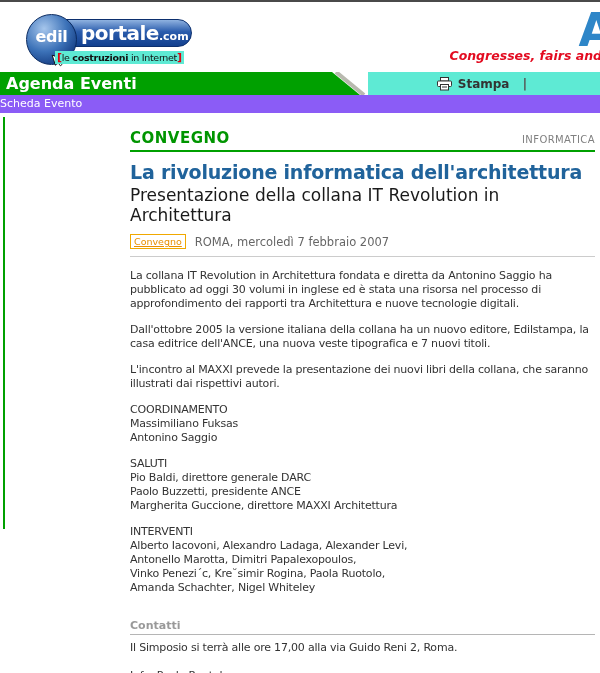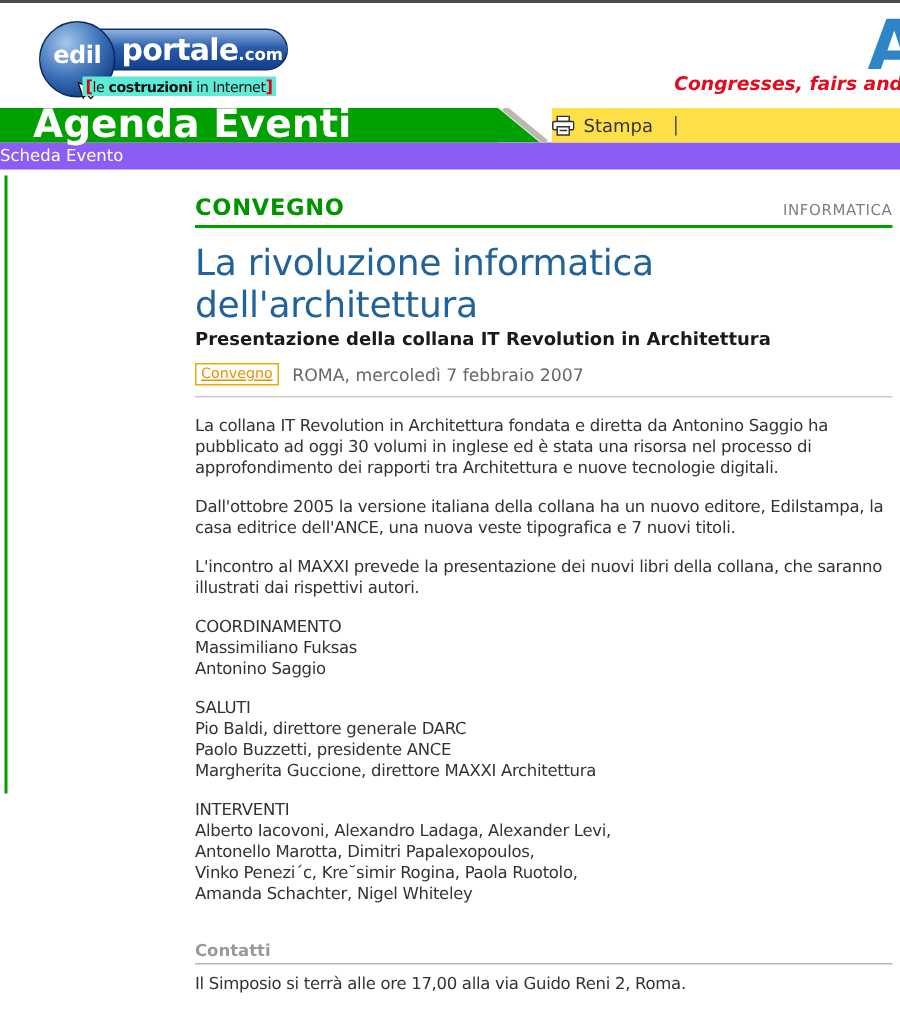--- a/index.html
+++ b/index.html
@@ -39,44 +39,44 @@
   }
   .ad-text {
     position:absolute; right:-2px; top:46px; font-size:12.5px; font-weight:bold;
     font-style:italic; color:#e30b20; white-space:nowrap;
   }
 
   
   .bar-row { display:flex; height:23px; }
   .tab {
     width:332px; background:#00a000; color:#fff;
-    font-size:26px; font-weight:bold; line-height:23px; padding-left:22px;
+    font-size:16px; font-weight:bold; line-height:23px; padding-left:6px;
     box-sizing:border-box; white-space:nowrap;
   }
   .tab-corner { flex:0 0 36px; display:block; }
-  .bar-right { flex:1; display:flex; align-items:center; justify-content:flex-start; background:#fde047; }
+  .bar-right { flex:1; display:flex; align-items:center; justify-content:center; background:#5eead4;font-weight:bold; }
   .print-link { display:flex; align-items:center; gap:6px; font-size:12px; color:#333; text-decoration:none; cursor:pointer; }
   .bar-sep { color:#555; font-size:13px; margin-left:13px; margin-right:4px; }
   .strip {
     height:18px; background:#8b5cf6; color:#fff; font-size:11px; font-weight:normal;
     line-height:17px; 
   }
 
   
   main { position:relative; height:416px; }
   .leftline { position:absolute; left:3px; top:4px; bottom:0; width:2px; background:#00a000; }
   .content { margin-left:130px; margin-right:5px; padding-top:16px; }
 
   .type-row { display:flex; align-items:baseline; }
   .type { color:#009500; font-weight:bold; font-size:15px; letter-spacing:0.5px; }
   .cat { margin-left:auto; color:#808080; font-size:10px; letter-spacing:0.4px; }
   .green-rule { height:2px; background:#00a000; margin-top:3px; }
 
-  h2.title { margin:9px 0 0 0; color:#20639b; font-size:24px; letter-spacing:-0.2px; font-weight:normal; }
-  h3.subtitle { margin:2px 0 0 0; color:#1a1a1a; font-size:12px; font-weight:bold; }
+  h2.title { margin:9px 0 0 0; color:#20639b; font-size:19px; letter-spacing:-0.2px; font-weight:bold; }
+  h3.subtitle { margin:2px 0 0 0; color:#1a1a1a; font-size:17px; font-weight:normal; }
 
   .badge-row { margin-top:9px; display:flex; align-items:center; }
   .badge {
     color:#e89000; border:1px solid #f0a800; font-size:9.5px; padding:1px 3px;
     text-decoration:underline; margin-right:9px; cursor:pointer; white-space:nowrap;
   }
   .date { color:#666; font-size:11.5px; }
   .gray-rule { border:none; border-top:1px solid #ccc; margin:7px 0 0 0; }
 
   .body-text p { margin:12px 0 0 0; font-size:11px; line-height:14px; letter-spacing:-0.2px; color:#333; }

